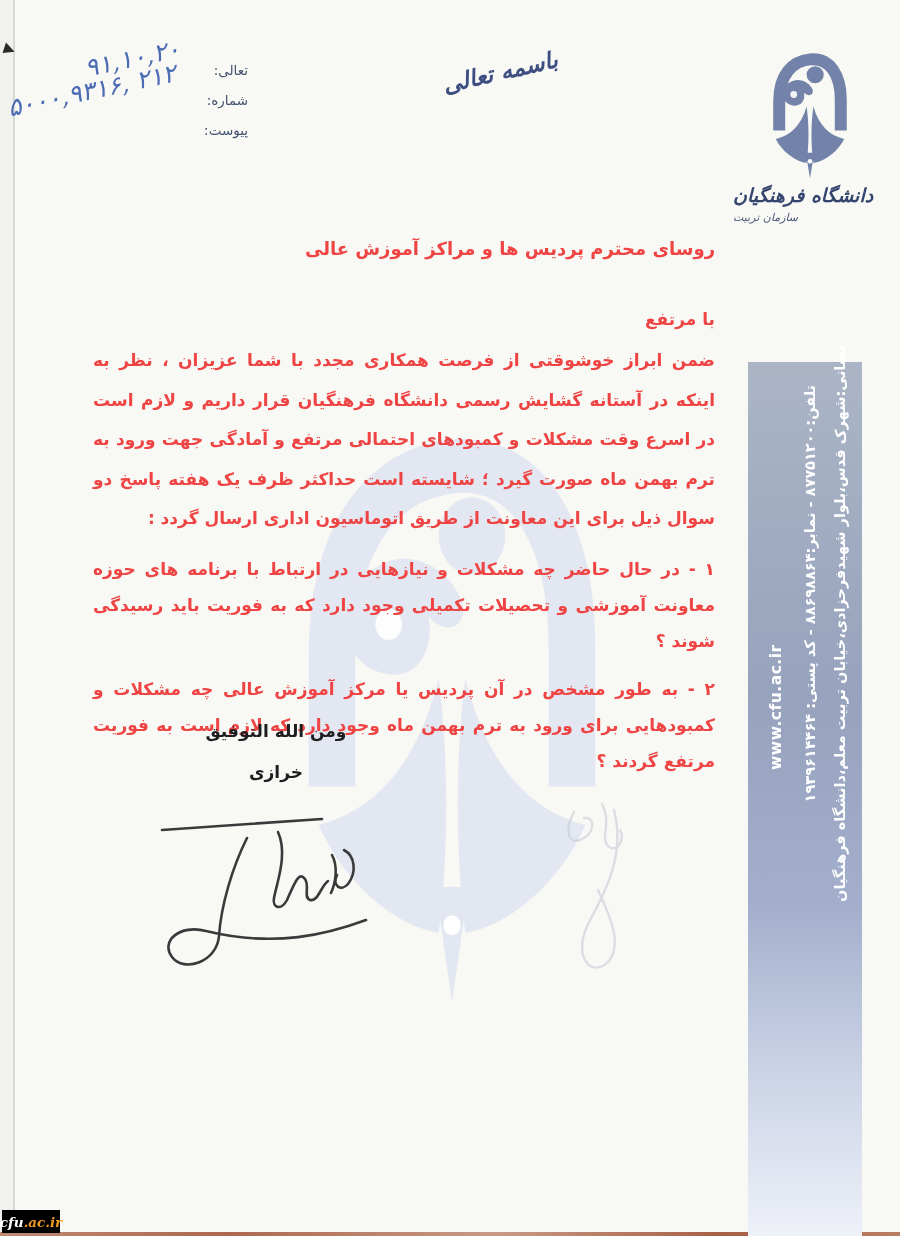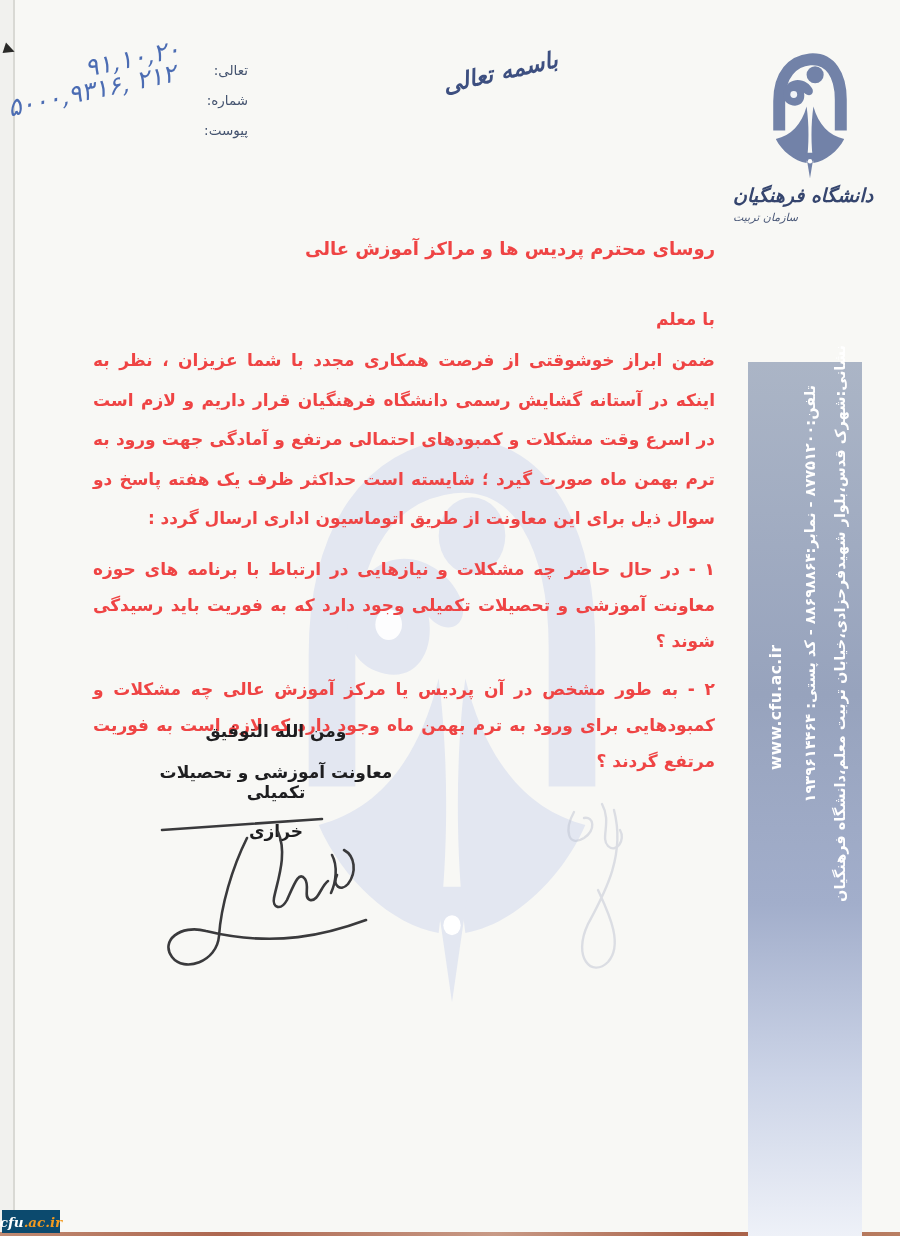--- a/index.html
+++ b/index.html
@@ -62,21 +62,21 @@
   .band{position:absolute;left:748px;top:362px;width:114px;height:874px;z-index:1;
     background:linear-gradient(180deg,#abb5c6 0%,#97a3bd 38%,#a2aecb 62%,#ccd4e7 82%,#eef1f8 100%);}
   .band-line{position:absolute;color:#fff;font-weight:700;white-space:nowrap;z-index:3;}
   .band-address{left:528px;top:649px;width:630px;height:22px;transform:rotate(-90deg);
     direction:rtl;text-align:right;font-size:14.5px;}
   .band-contact{left:532px;top:655px;width:560px;height:20px;transform:rotate(-90deg);
     direction:rtl;text-align:right;font-size:14.5px;letter-spacing:.5px;}
   .band-website{left:712px;top:695px;width:130px;height:20px;transform:rotate(-90deg);
     direction:ltr;text-align:left;font-size:15.5px;letter-spacing:.5px;}
   
-  .badge{position:absolute;left:2px;top:1210px;width:58px;height:23px;background:#0c4a6e;
+  .badge{position:absolute;left:2px;top:1210px;width:58px;height:23px;background:#000000;
     display:flex;align-items:center;justify-content:center;z-index:4;
     font-style:italic;font-weight:700;font-size:13.5px;font-family:"DejaVu Serif","Liberation Serif",serif;}
   .badge .cfu{color:#ffffff;}
   .badge .dom{color:#f29a1f;}
   .defs{position:absolute;width:0;height:0;overflow:hidden;}
 </style>
 </head>
 <body>
 
 <div class="page">
@@ -121,29 +121,28 @@
   <div class="logo-block">
     <svg class="logo-emblem" viewBox="0 0 120 152">
         <use href="#emblem"></use>
       </svg>
     <div class="logo-name">دانشگاه فرهنگیان</div>
     <div class="logo-org">سازمان تربیت</div>
   </div>
 
   <div class="letter">
     <div class="addressee">روسای محترم پردیس ها و مراکز آموزش عالی</div>
-    <div class="salutation">با معلم</div>
+    <div class="salutation">با مرتفع</div>
     <p class="para">ضمن ابراز خوشوقتی از فرصت همکاری مجدد با شما عزیزان ، نظر به اینکه در آستانه گشایش رسمی دانشگاه فرهنگیان قرار داریم و لازم است در اسرع وقت مشکلات و کمبودهای احتمالی مرتفع و آمادگی جهت ورود به ترم بهمن ماه صورت گیرد ؛ شایسته است حداکثر ظرف یک هفته پاسخ دو سوال ذیل برای این معاونت از طریق اتوماسیون اداری ارسال گردد :</p>
     <p class="question">۱ - در حال حاضر چه مشکلات و نیازهایی در ارتباط با برنامه های حوزه معاونت آموزشی و تحصیلات تکمیلی وجود دارد که به فوریت باید رسیدگی شوند ؟</p>
     <p class="question">۲ - به طور مشخص در آن پردیس یا مرکز آموزش عالی چه مشکلات و کمبودهایی برای ورود به ترم بهمن ماه وجود دارد که لازم است به فوریت مرتفع گردند ؟</p>
   </div>
 
   <div class="closing-block">
     <div class="closing-line">ومن الله التوفیق</div>
-    <div class="signatory-title">معاونت آموزشی و تحصیلات تکمیلی</div>
     <div class="signatory-name">خرازی</div>
   </div>
 
   <svg class="signature-svg" viewBox="0 0 254 172">
     <g fill="none" stroke="#3a3a3c" stroke-width="2.6" stroke-linecap="round" stroke-linejoin="round">
       <path d="M36 20 L196 9"></path>
       <path d="M121 28 C106 58 95 96 93 126 C91 152 58 163 46 147 C34 131 54 114 80 121 C150 138 202 124 240 110"></path>
       <path d="M152 22 C162 44 151 72 148 88 C146 98 155 101 161 90 C169 72 173 61 179 69 C184 76 177 88 184 90 C192 92 195 76 202 71"></path>
       <path d="M206 45 C212 56 210 72 205 83"></path>
       <path d="M218 40 C229 46 231 62 222 74 C215 82 206 76 211 65"></path>

